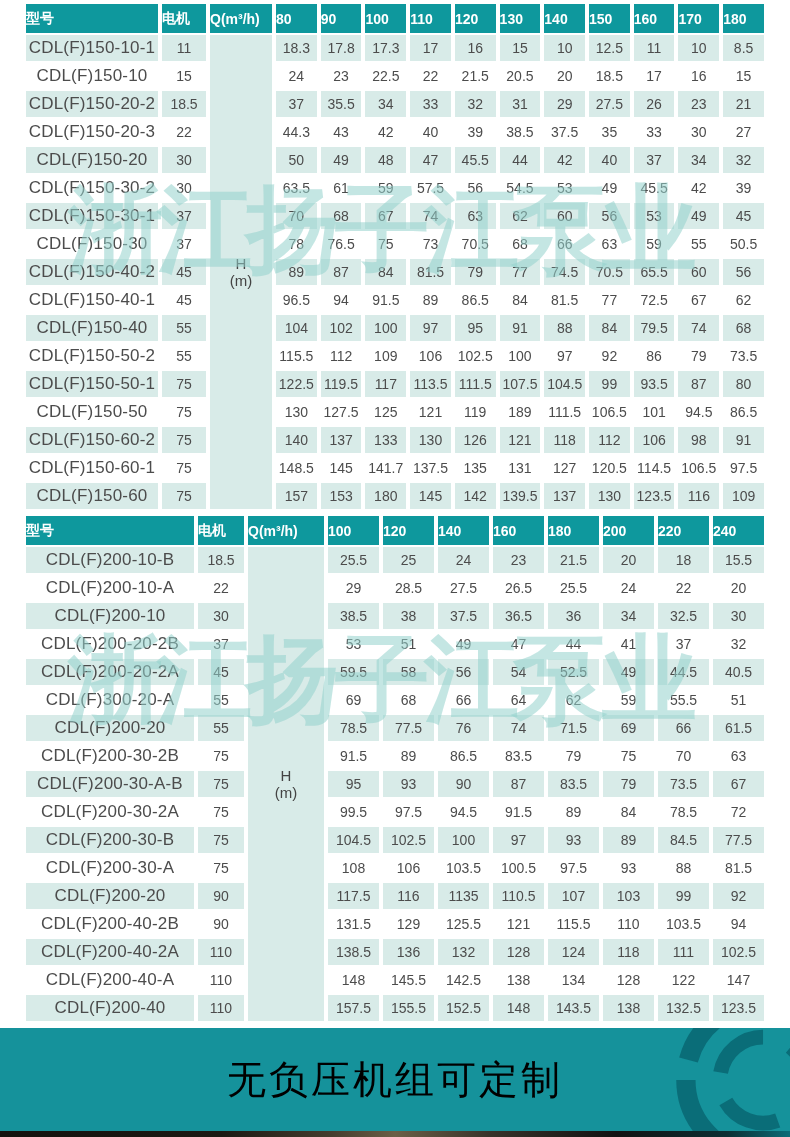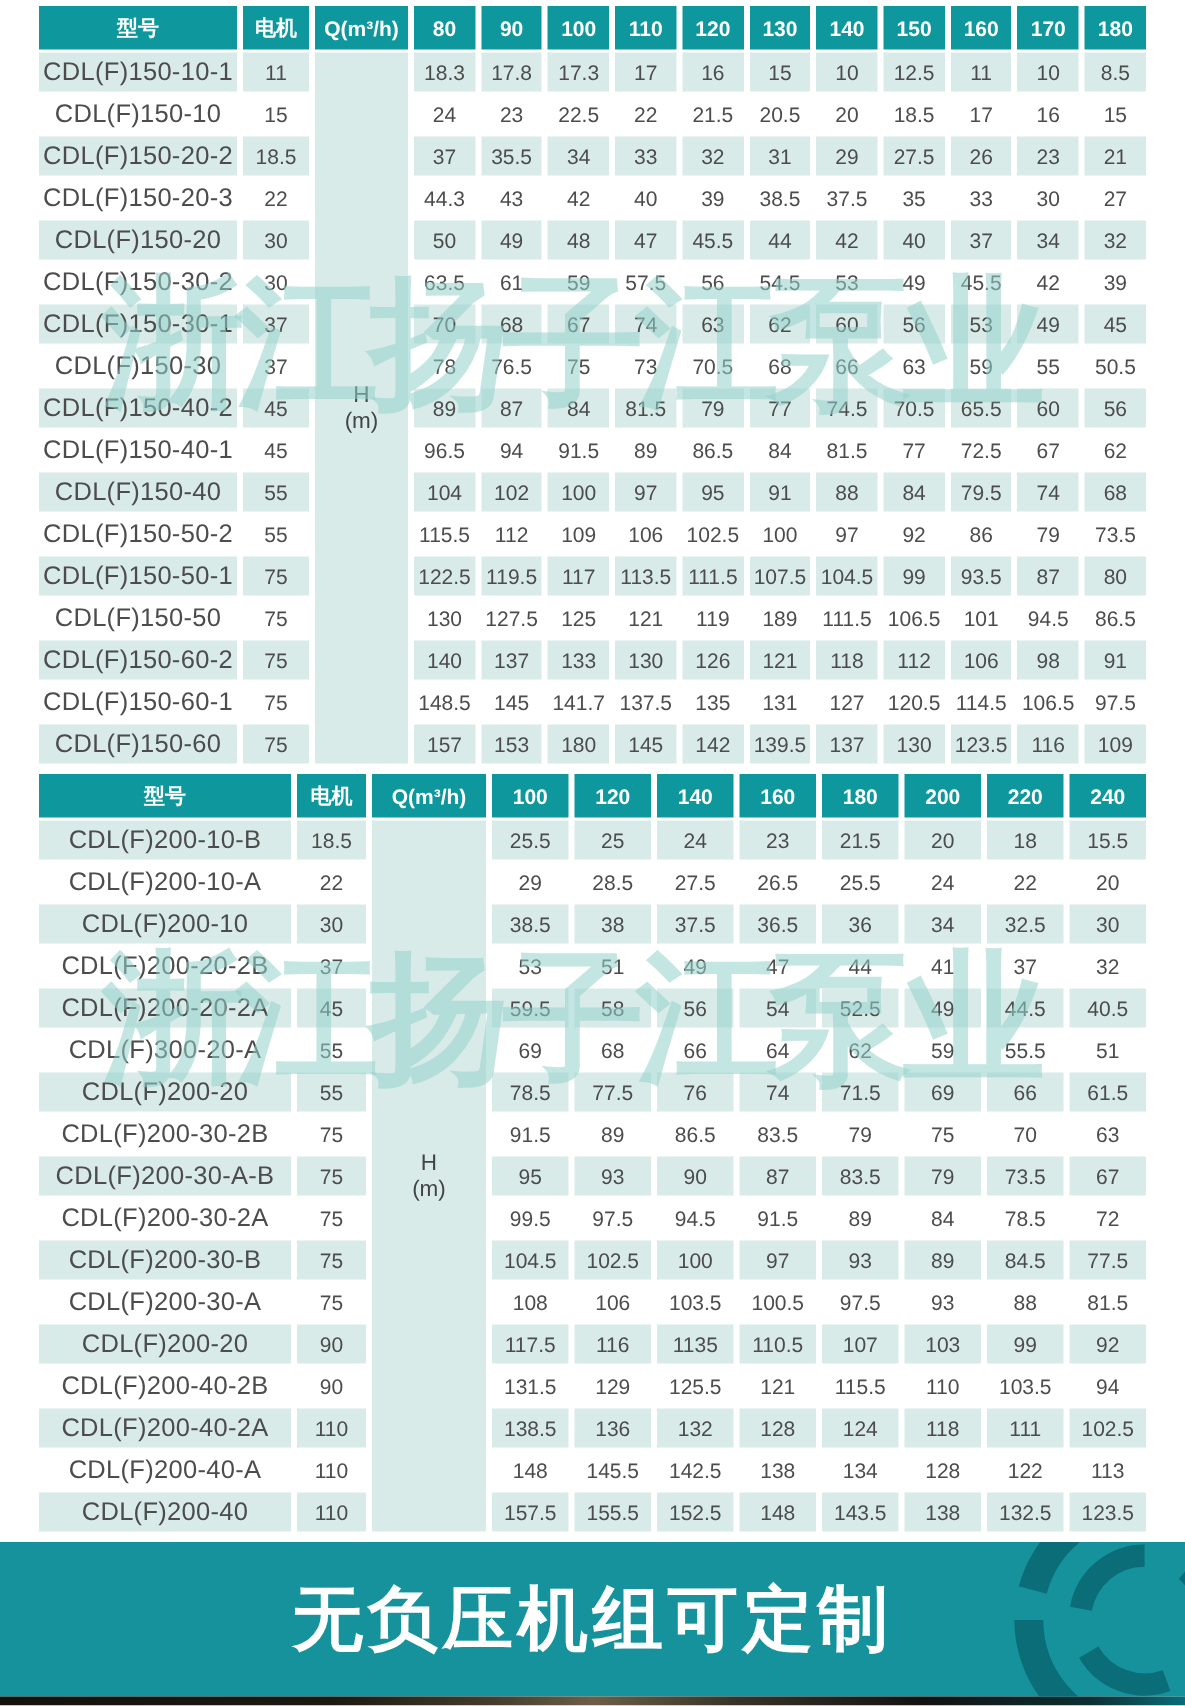--- a/index.html
+++ b/index.html
@@ -13,21 +13,21 @@
   .page{position:relative;width:790px;height:1137px;background:#fff;overflow:hidden;margin:0 auto;}
 
   table.spec{
     position:absolute;left:22px;width:746px;
     border-collapse:separate;border-spacing:4px 2px;table-layout:fixed;
   }
   #table1{top:2px;}
   #table2{top:514px;}
   table.spec th{
     background:var(--header-teal);color:#fff;font-weight:bold;
-    font-size:14px;height:29px;text-align:center;padding:0;
+    font-size:14px;height:29px;text-align:left;padding:0;
   }
   table.spec td{
     text-align:center;font-size:14px;color:#4c4c4c;height:26px;padding:0;
     background:#fff;
   }
   table.spec tr.odd td{background:var(--row-mint);}
   table.spec td.hcol{background:#fff;color:#444;font-size:15px;line-height:1.15;vertical-align:middle;}
   table.spec td.model{font-size:17px;letter-spacing:0.2px;}
 
   .watermark{
@@ -37,21 +37,21 @@
   }
   #wm1{top:182px;}
   #wm2{top:632px;}
 
   .banner{
     position:absolute;left:0;top:1028px;width:790px;height:103px;
     background:var(--banner-teal);overflow:hidden;
     display:flex;align-items:center;justify-content:center;
   }
   .banner-text{
-    color:#ffffff;font-size:47px;font-weight:bold;letter-spacing:3px;
+    color:#000000;font-size:39px;font-weight:normal;letter-spacing:3px;
     position:relative;z-index:2;
   }
   .logo{
     position:absolute;right:-62px;top:50%;transform:translateY(-50%);
     width:178px;height:178px;z-index:1;
   }
   .photo-strip{
     position:absolute;left:0;bottom:0;width:790px;height:6px;
     background:linear-gradient(90deg,#14120e 0%,#1c1913 28%,#453d2e 42%,#6b5f46 50%,#38332a 62%,#121212 78%,#0c2f33 92%,#0a6d78 100%);
   }
@@ -557,21 +557,21 @@
         <tr class="even">
           <td class="model">CDL(F)200-40-A</td>
           <td>110</td>
           <td>148</td>
           <td>145.5</td>
           <td>142.5</td>
           <td>138</td>
           <td>134</td>
           <td>128</td>
           <td>122</td>
-          <td>113</td>
+          <td>147</td>
         </tr>
         <tr class="odd">
           <td class="model">CDL(F)200-40</td>
           <td>110</td>
           <td>157.5</td>
           <td>155.5</td>
           <td>152.5</td>
           <td>148</td>
           <td>143.5</td>
           <td>138</td>

